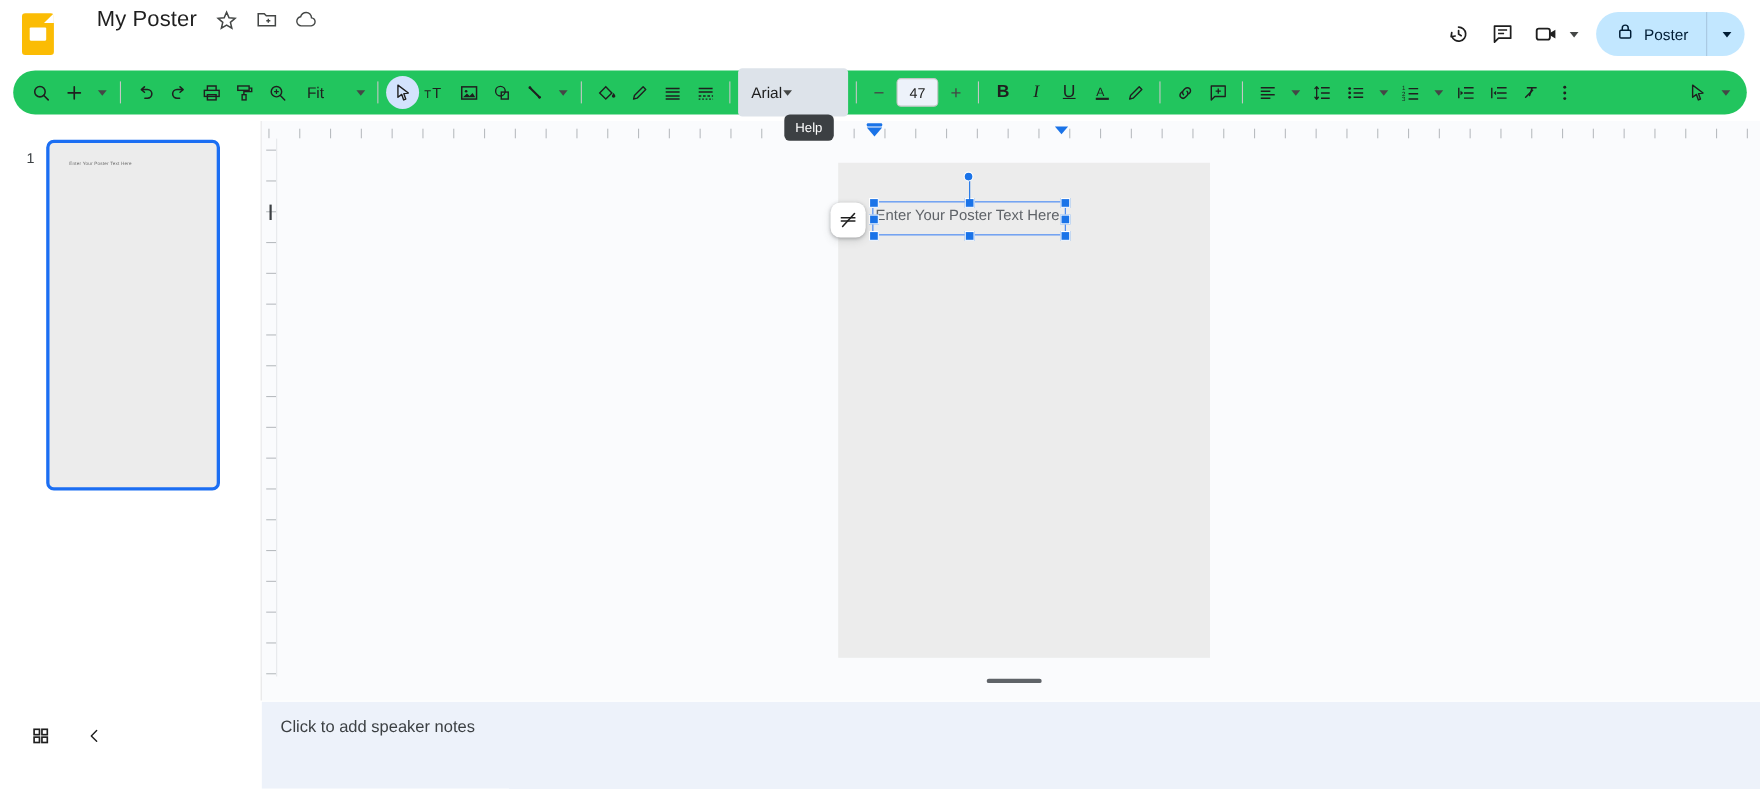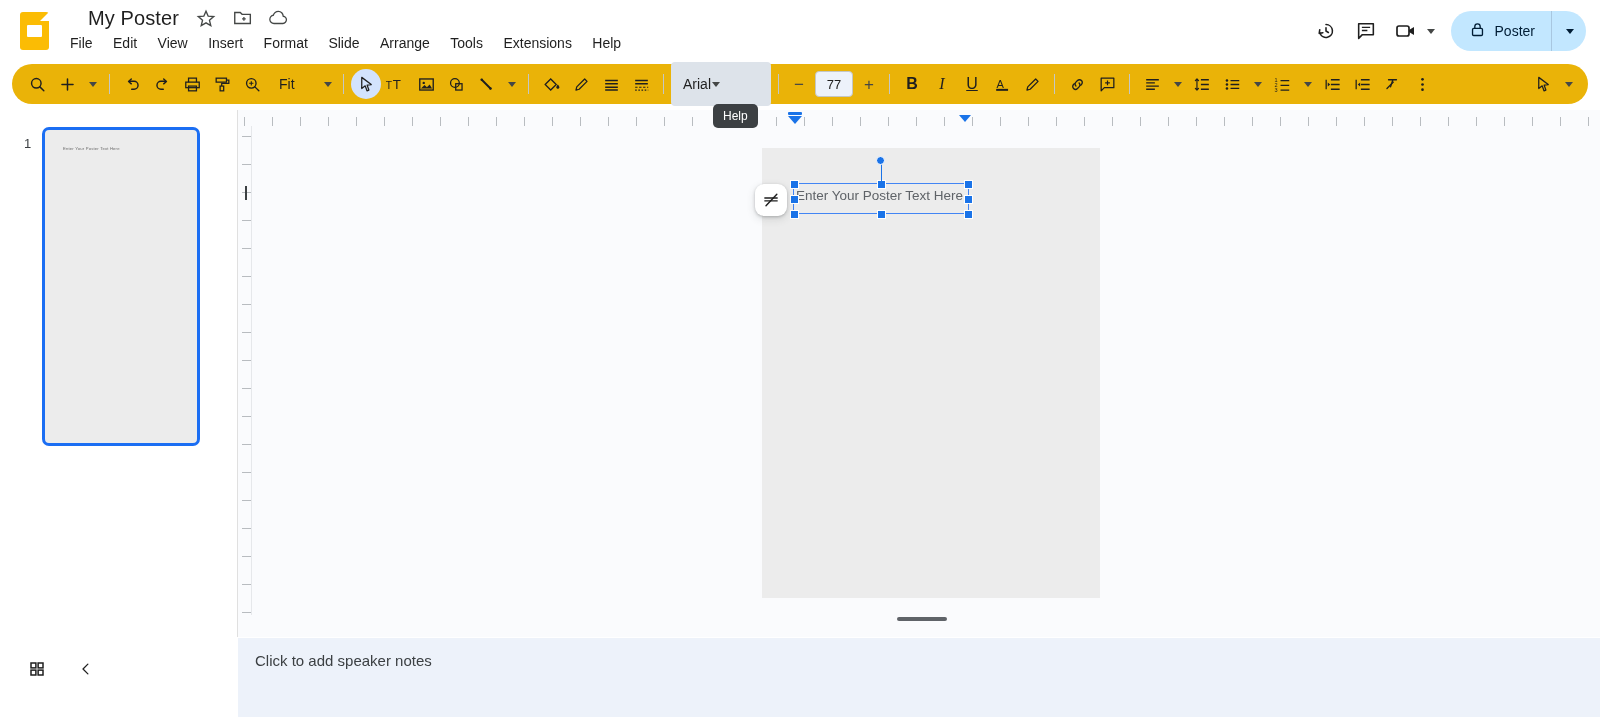--- a/index.html
+++ b/index.html
@@ -69,21 +69,21 @@
     border-radius:20px; margin-left:12px; cursor:pointer; overflow:hidden;
   }
   .share-main { display:flex; align-items:center; padding:0 16px 0 18px; height:40px; }
   .share-label { font-size:14px; color:#001d35; margin-left:9px; }
   .share-split { width:1px; height:40px; background:#a8c7e0; }
   .share-caret { width:34px; display:flex; align-items:center; justify-content:center; }
 
   
   .toolbar {
     position:absolute; left:12px; top:64px; width:1576px; height:40px;
-    background:#eab308; border-radius:20px;
+    background:#22c55e; border-radius:20px;
     display:flex; align-items:center; padding:0 10px;
   }
   .tb {
     width:30px; height:30px; border-radius:50%;
     display:flex; align-items:center; justify-content:center;
     cursor:pointer; flex:none;
   }
   .tb.active { background:#d3e3fd; }
   .tb-caret {
     width:20px; height:30px; display:flex; align-items:center; justify-content:center;
@@ -246,32 +246,20 @@
             </svg>
         </span>
         <span class="ticon">
           <svg width="22" height="22" viewBox="0 0 24 24">
               <path d="M6.5 18q-1.9 0-3.2-1.3T2 13.5q0-1.7 1.1-3T5.8 9q.5-1.9 2-3.1T11.3 4.7q2.2 0 3.7 1.6t1.6 3.8q1.5.1 2.5 1.2t1 2.6q0 1.6-1.1 2.7T16.2 18z" fill="none" stroke="#444746" stroke-width="1.4"></path>
             </svg>
         </span>
       </span>
     </div>
 
-    <div class="menubar">
-      <span class="menu-item">File</span>
-      <span class="menu-item">Edit</span>
-      <span class="menu-item">View</span>
-      <span class="menu-item">Insert</span>
-      <span class="menu-item">Format</span>
-      <span class="menu-item">Slide</span>
-      <span class="menu-item">Arrange</span>
-      <span class="menu-item">Tools</span>
-      <span class="menu-item">Extensions</span>
-      <span class="menu-item">Help</span>
-    </div>
 
     <div class="tr-group">
       <div class="tr-icon">
         <svg width="22" height="22" viewBox="0 0 24 24">
             <path d="M12 5a7 7 0 1 1-6.6 9.3" fill="none" stroke="#1f1f1f" stroke-width="1.7" stroke-linecap="round"></path>
             <path d="M5.2 10.6L4.6 14.6l4-.7" fill="none" stroke="#1f1f1f" stroke-width="1.7" stroke-linecap="round" stroke-linejoin="round"></path>
             <path d="M12 8.5V12l2.6 1.6" fill="none" stroke="#1f1f1f" stroke-width="1.7" stroke-linecap="round"></path>
           </svg>
       </div>
       <div class="tr-icon">
@@ -425,21 +413,21 @@
     <div class="tb-sep"></div>
 
     <div class="font-sel">
       <span class="font-sel-label">Arial</span>
       <div class="caret-sm"></div>
     </div>
     <div class="tb-sep"></div>
 
     <div class="fsize-wrap">
       <div class="fsize-btn">−</div>
-      <div class="fsize-box">77</div>
+      <div class="fsize-box">47</div>
       <div class="fsize-btn">+</div>
     </div>
     <div class="tb-sep"></div>
 
     <div class="tb">
       <span class="tb-text" style="font-weight:bold;">B</span>
     </div>
     <div class="tb">
       <span class="tb-text" style="font-style:italic;font-family:'Liberation Serif',serif;">I</span>
     </div>

